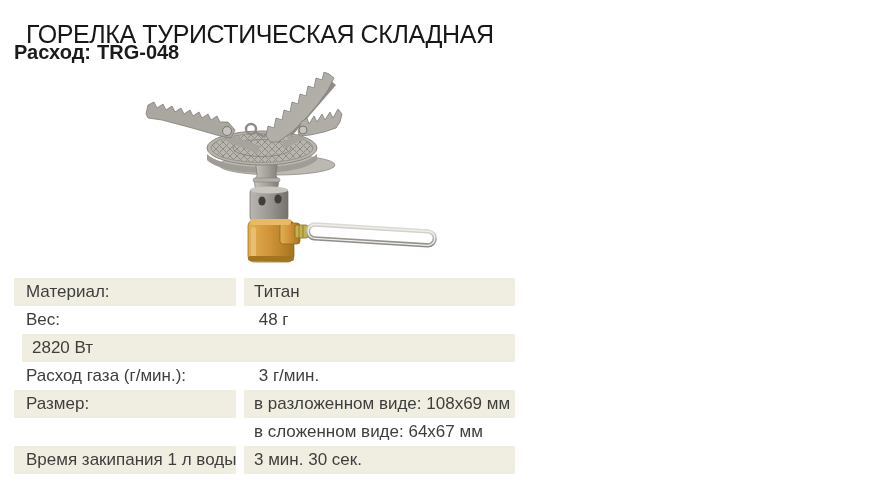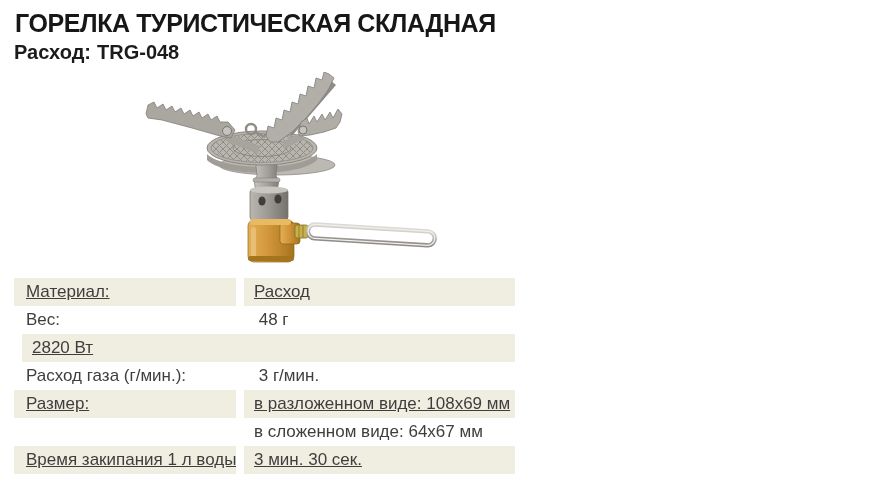--- a/index.html
+++ b/index.html
@@ -1,39 +1,39 @@
 <!DOCTYPE html>
 <html><head>
 <meta charset="utf-8">
 <style>
   html,body{margin:0;padding:0;}
   body{
     width:875px;height:483px;background:#ffffff;position:relative;overflow:hidden;
     font-family:"Liberation Sans","DejaVu Sans",sans-serif;color:#1b1b1b;
   }
   .page-title{
-    position:absolute;left:14px;top:8px;margin:1px;
-    font-size:25px;font-weight:700;letter-spacing:-0.4px;color:#171717;white-space:nowrap;text-align:center;
+    position:absolute;left:14px;top:8px;margin:12px;
+    font-size:25px;font-weight:400;letter-spacing:-0.4px;color:#171717;white-space:nowrap;text-align:center;
   }
   .article-row{
     position:absolute;left:14px;top:41px;font-size:20px;white-space:nowrap;
   }
   .article-label{font-weight:700;margin-right:6px;}
   .article-value{font-weight:700;}
   .stove{position:absolute;left:132px;top:72px;}
   .specs{
     position:absolute;left:14px;top:278px;width:501px;
     font-size:17px;color:#3e3e3e;
   }
   .row{display:flex;height:28px;line-height:28px;}
   .cell{box-sizing:border-box;white-space:pre;overflow:hidden;}
   .cell.label{width:222px;padding-left:12px;}
   .gutter{width:8px;}
   .cell.value{flex:1;padding-left:10px;}
-  .row.odd .cell{background:#f0eee0;text-decoration:underline;}
+  .row.odd .cell{background:#f0eee0;}
 </style>
 </head>
 <body>
 
 <div class="page">
 
   <h1 class="page-title">ГОРЕЛКА ТУРИСТИЧЕСКАЯ СКЛАДНАЯ</h1>
 
   <div class="article-row">
     <span class="article-label">Расход:</span><span class="article-value">TRG-048</span>
@@ -127,21 +127,21 @@
       <path d="M170,60 L150,70 L152,77 L172,67 Z" fill="#a7a49e"></path>
       <path d="M166,60 L169,50 L175,46 L177,52 L182,44 L185,50 L190,42 L193,48 L198,40 L201,46 L206,37 L210,42 L208,50 L204,56 L192,60 L178,63 L168,64 Z" fill="#b0ada7" stroke="#807d78" stroke-width="0.8"></path>
       <circle cx="171" cy="58" r="4" fill="#c6c3be" stroke="#7a7772" stroke-width="1"></circle>
     </g>
   </svg>
 
   <div class="specs">
     <div class="row odd">
       <div class="cell label">Материал:</div>
       <div class="gutter"></div>
-      <div class="cell value">Расход</div>
+      <div class="cell value">Титан</div>
     </div>
     <div class="row even">
       <div class="cell label">Вес:</div>
       <div class="gutter"></div>
       <div class="cell value"> 48 г</div>
     </div>
     <div class="row odd">
       <div class="gutter"></div>
       <div class="cell value">2820 Вт</div>
     </div>

